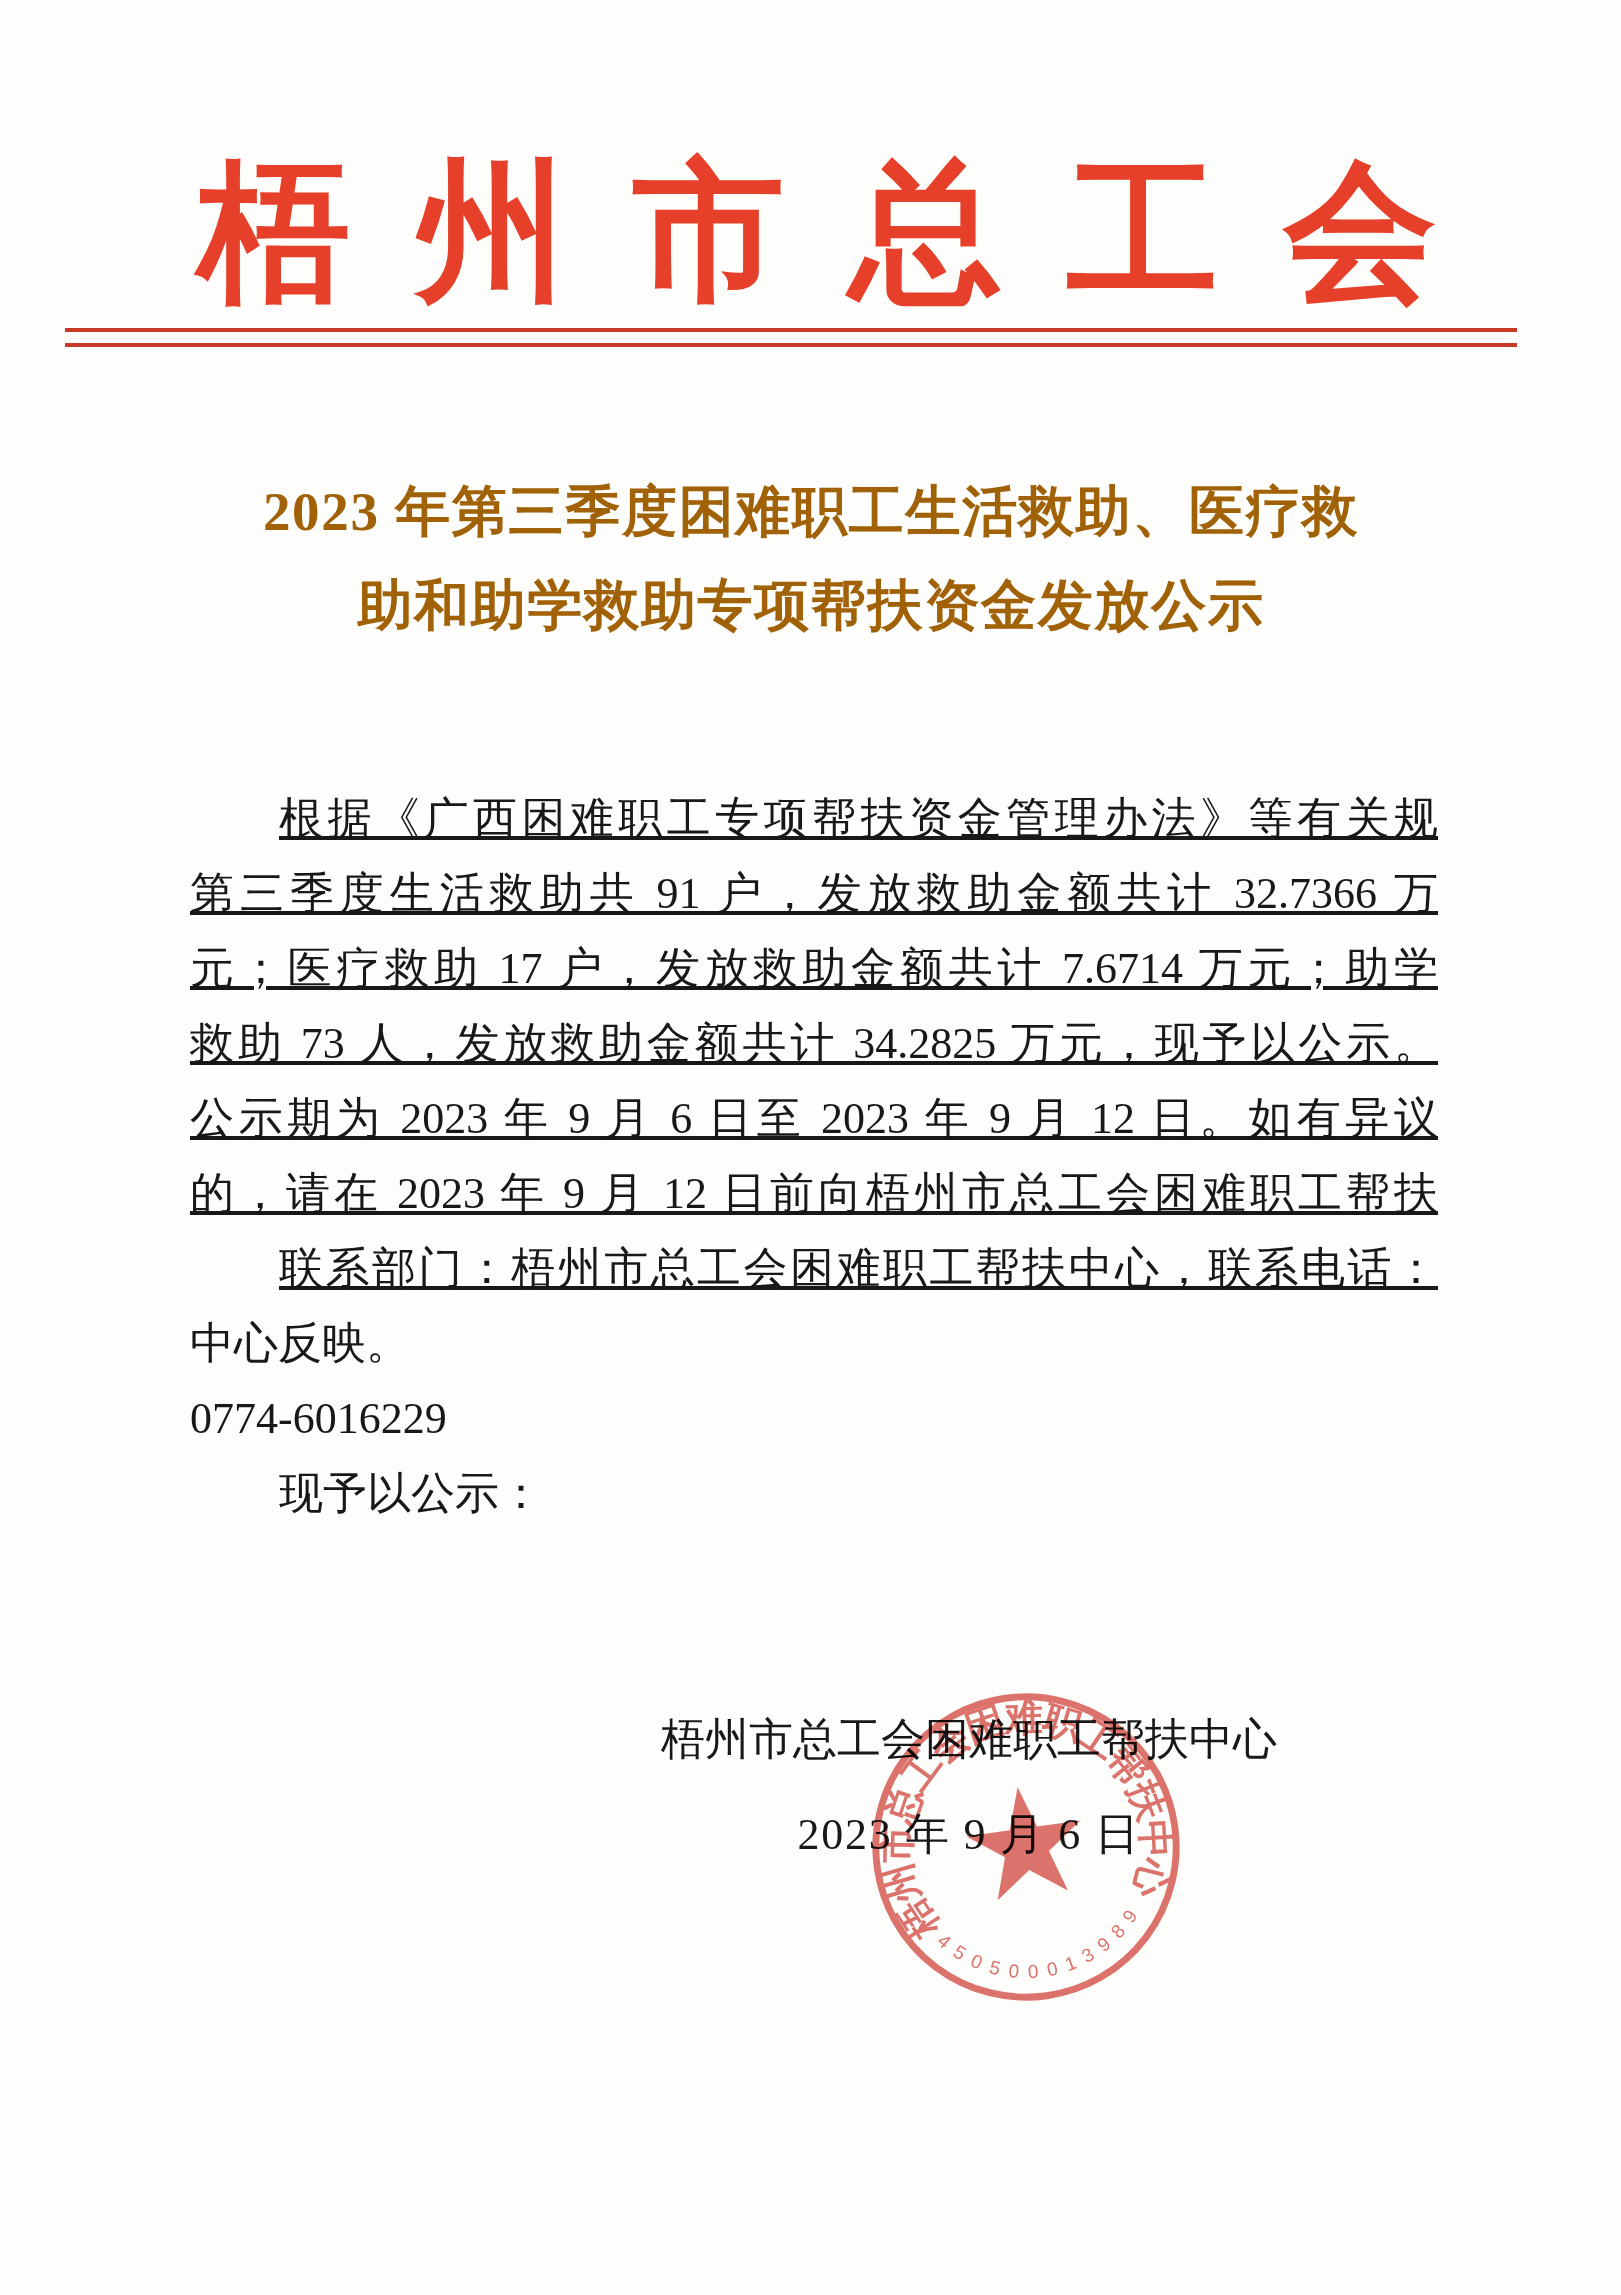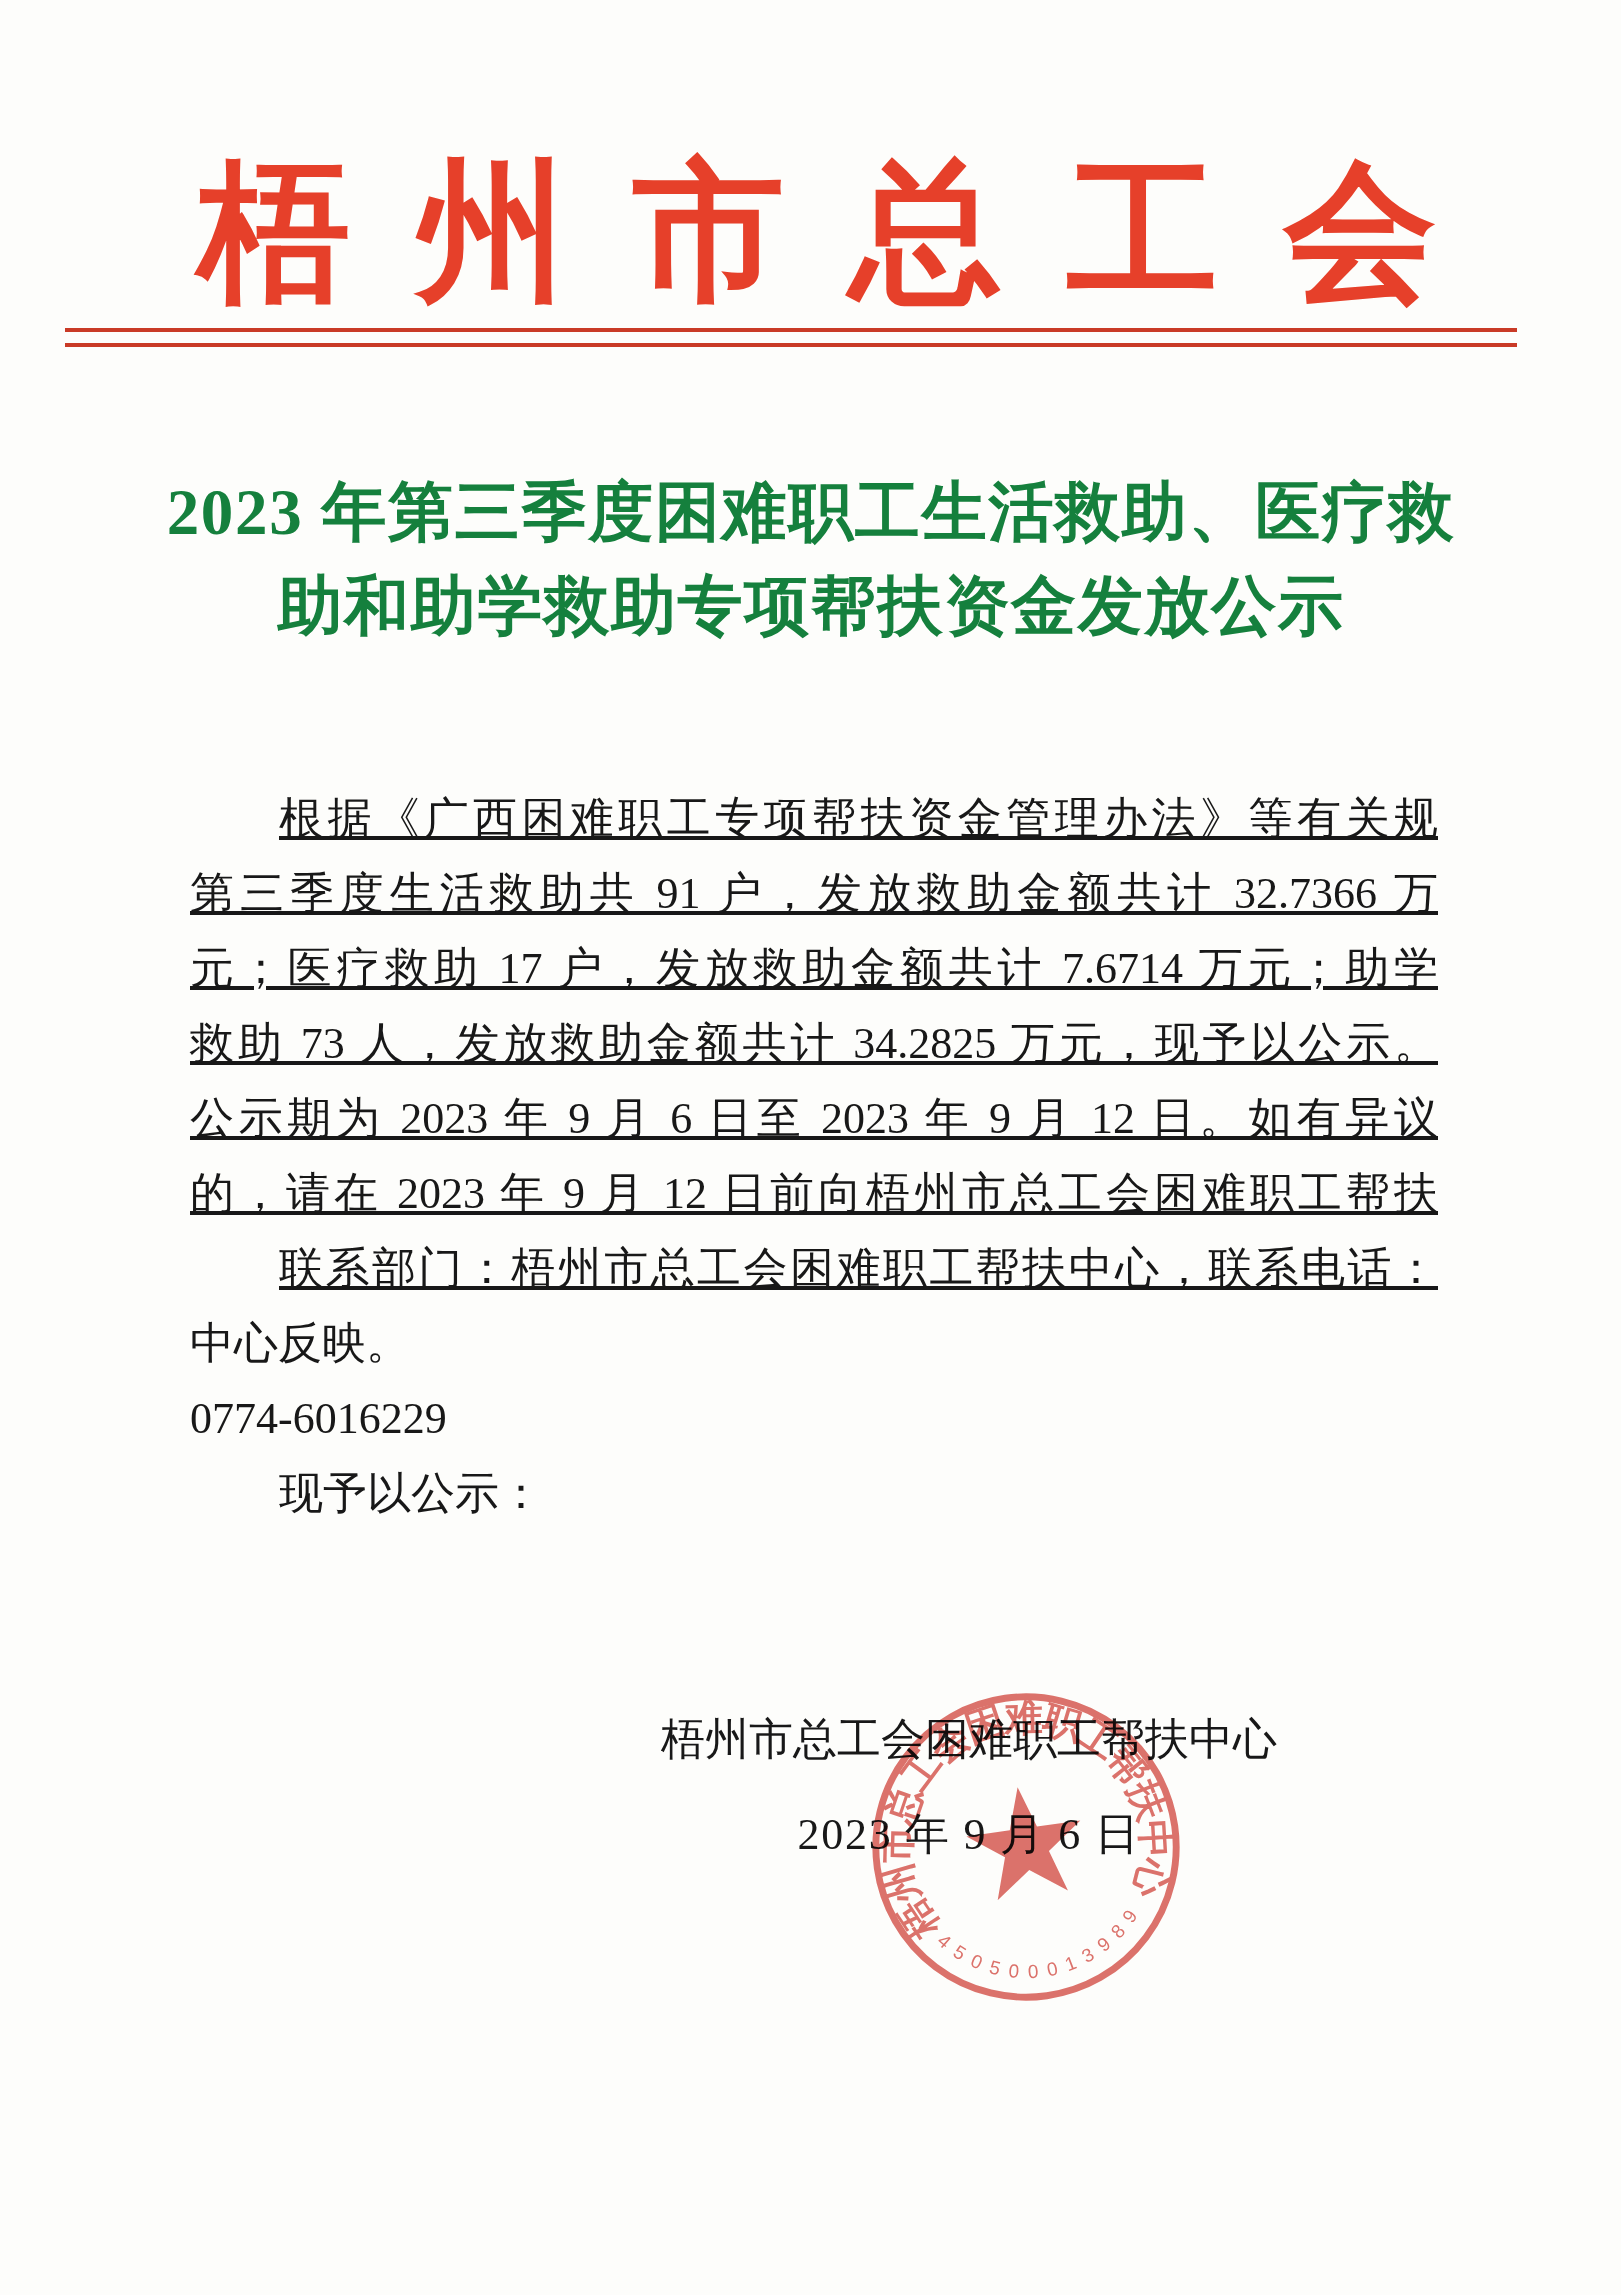--- a/index.html
+++ b/index.html
@@ -22,22 +22,22 @@
   }
   .masthead span{display:block;}
   
   .rules{margin:13.7px 0 0 65px;width:1452px;}
   .rule{height:4.3px;background:#c93a26;}
   .rule + .rule{margin-top:11px;}
   
   .title{
     margin-top:118px;
     text-align:center;
-    font-size:65px;font-weight:bold;line-height:94px;
-    letter-spacing:1.7px;color:#15803d;
+    font-size:55px;font-weight:bold;line-height:94px;
+    letter-spacing:1.7px;color:#a16207;
   }
   
   .bodytext{
     margin:128px 0 0 190px;width:1248px;
     font-size:44px;line-height:75px;color:#181818;
   }
   .line{text-align:justify;}
   .jlast{text-align-last:justify;text-decoration:underline;}
   .indent{text-indent:89px;}
   

